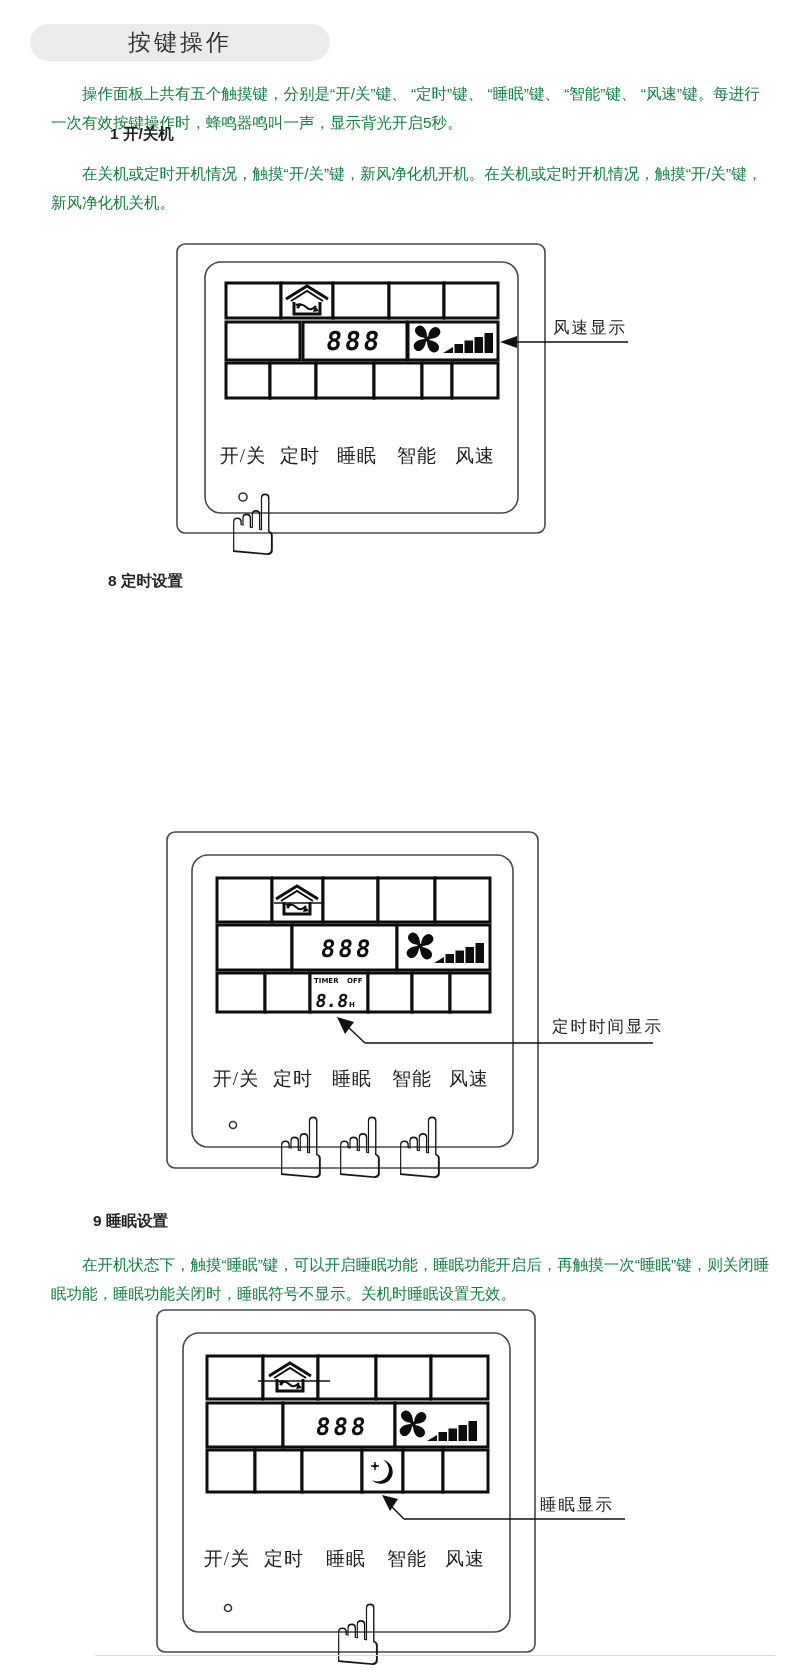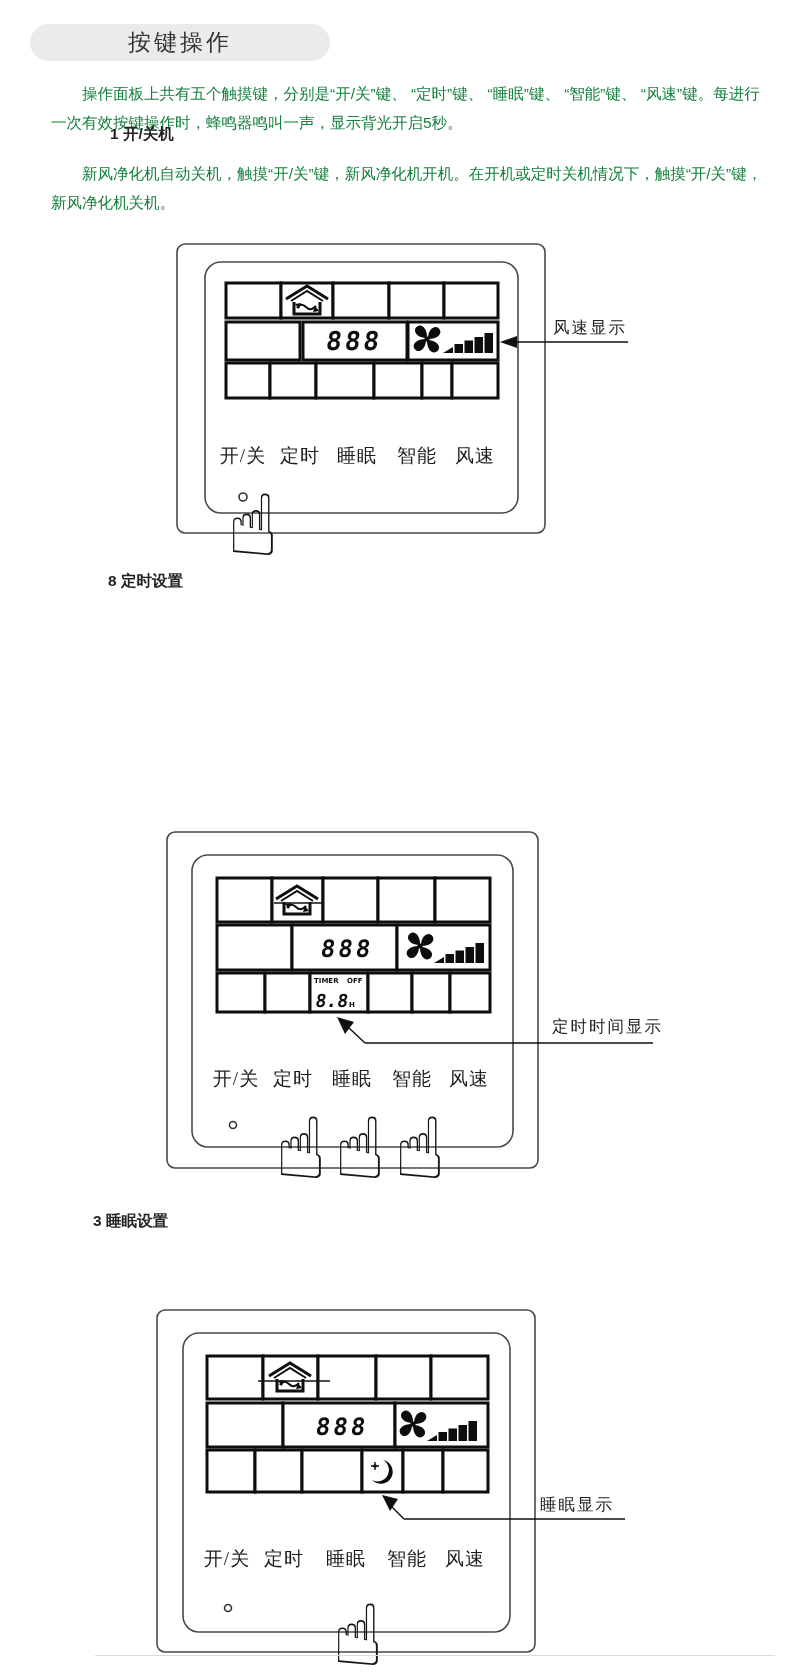--- a/index.html
+++ b/index.html
@@ -36,21 +36,21 @@
 
 <div class="page">
 
   <div class="pill">
     <span>按键操作</span>
   </div>
 
   <p class="body" style="top:63px">操作面板上共有五个触摸键，分别是“开/关”键、 “定时”键、 “睡眠”键、 “智能”键、 “风速”键。每进行一次有效按键操作时，蜂鸣器鸣叫一声，显示背光开启5秒。</p>
 
   <h3 class="hsec" style="left:107px; top:121px">1 开/关机</h3>
-  <p class="body" style="top:143px">新风净化机自动关机，触摸“开/关”键，新风净化机开机。在开机或定时关机情况下，触摸“开/关”键，新风净化机关机。</p>
+  <p class="body" style="top:143px">在关机或定时开机情况，触摸“开/关”键，新风净化机开机。在关机或定时开机情况，触摸“开/关”键，新风净化机关机。</p>
 
   <svg class="fig" style="top:225px" width="790" height="340" viewBox="0 0 790 340">
     <defs>
       <g id="sym-house">
         <path class="istk" stroke-width="3" d="M-21 -2 L0 -15 L21 -2"></path>
         <path class="istk" stroke-width="2" d="M-16 0 L0 -10 L16 0"></path>
         <path class="istk" stroke-width="3" d="M-13 1 V13 H13 V1"></path>
         <path class="istk" stroke-width="2" d="M-10 7 q4 -6 9 -1 q5 5 10 -1"></path>
         <path d="M-12 3 l6 -1 l-2 6 z" fill="#0d0d0d"></path>
         <path d="M12 10 l-6 1 l2 -6 z" fill="#0d0d0d"></path>
@@ -167,21 +167,22 @@
       <text class="btn-label" x="352" y="275">睡眠</text>
       <text class="btn-label" x="412" y="275">智能</text>
       <text class="btn-label" x="469" y="275">风速</text>
     </g>
     <circle class="led" cx="233" cy="315" r="3.5"></circle>
     <text class="hand" x="301" y="368" font-size="82">☝</text>
     <text class="hand" x="360" y="368" font-size="82">☝</text>
     <text class="hand" x="420" y="368" font-size="82">☝</text>
   </svg>
 
-  <h3 class="hsec" style="left:90px; top:1208px">3 睡眠设置</h3>
+  <h3 class="hsec" style="left:90px; top:1208px">9 睡眠设置</h3>
+  <p class="body" style="top:1234px">在开机状态下，触摸“睡眠”键，可以开启睡眠功能，睡眠功能开启后，再触摸一次“睡眠”键，则关闭睡眠功能，睡眠功能关闭时，睡眠符号不显示。关机时睡眠设置无效。</p>
 
   <svg class="fig" style="top:1285px" width="790" height="394" viewBox="0 0 790 394">
     <rect class="panel" x="157" y="25" width="378" height="342" rx="8"></rect>
     <rect class="panel" x="183" y="48" width="327" height="299" rx="16"></rect>
 
     <g>
       <rect class="cell" x="207" y="71" width="56" height="43"></rect>
       <rect class="cell" x="263" y="71" width="55" height="43"></rect>
       <rect class="cell" x="318" y="71" width="58" height="43"></rect>
       <rect class="cell" x="376" y="71" width="55" height="43"></rect>

